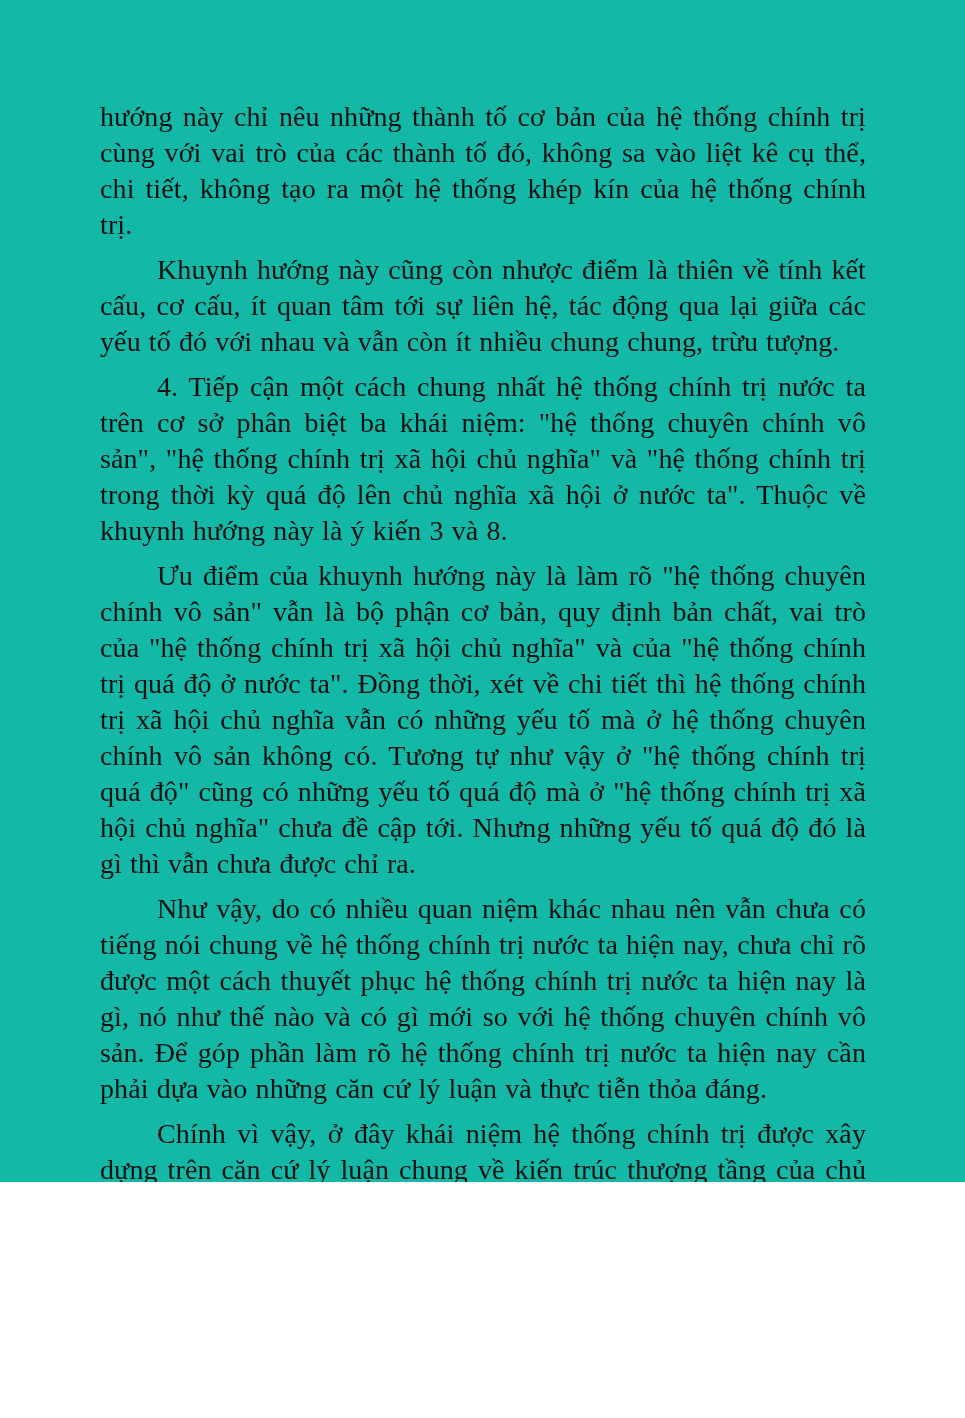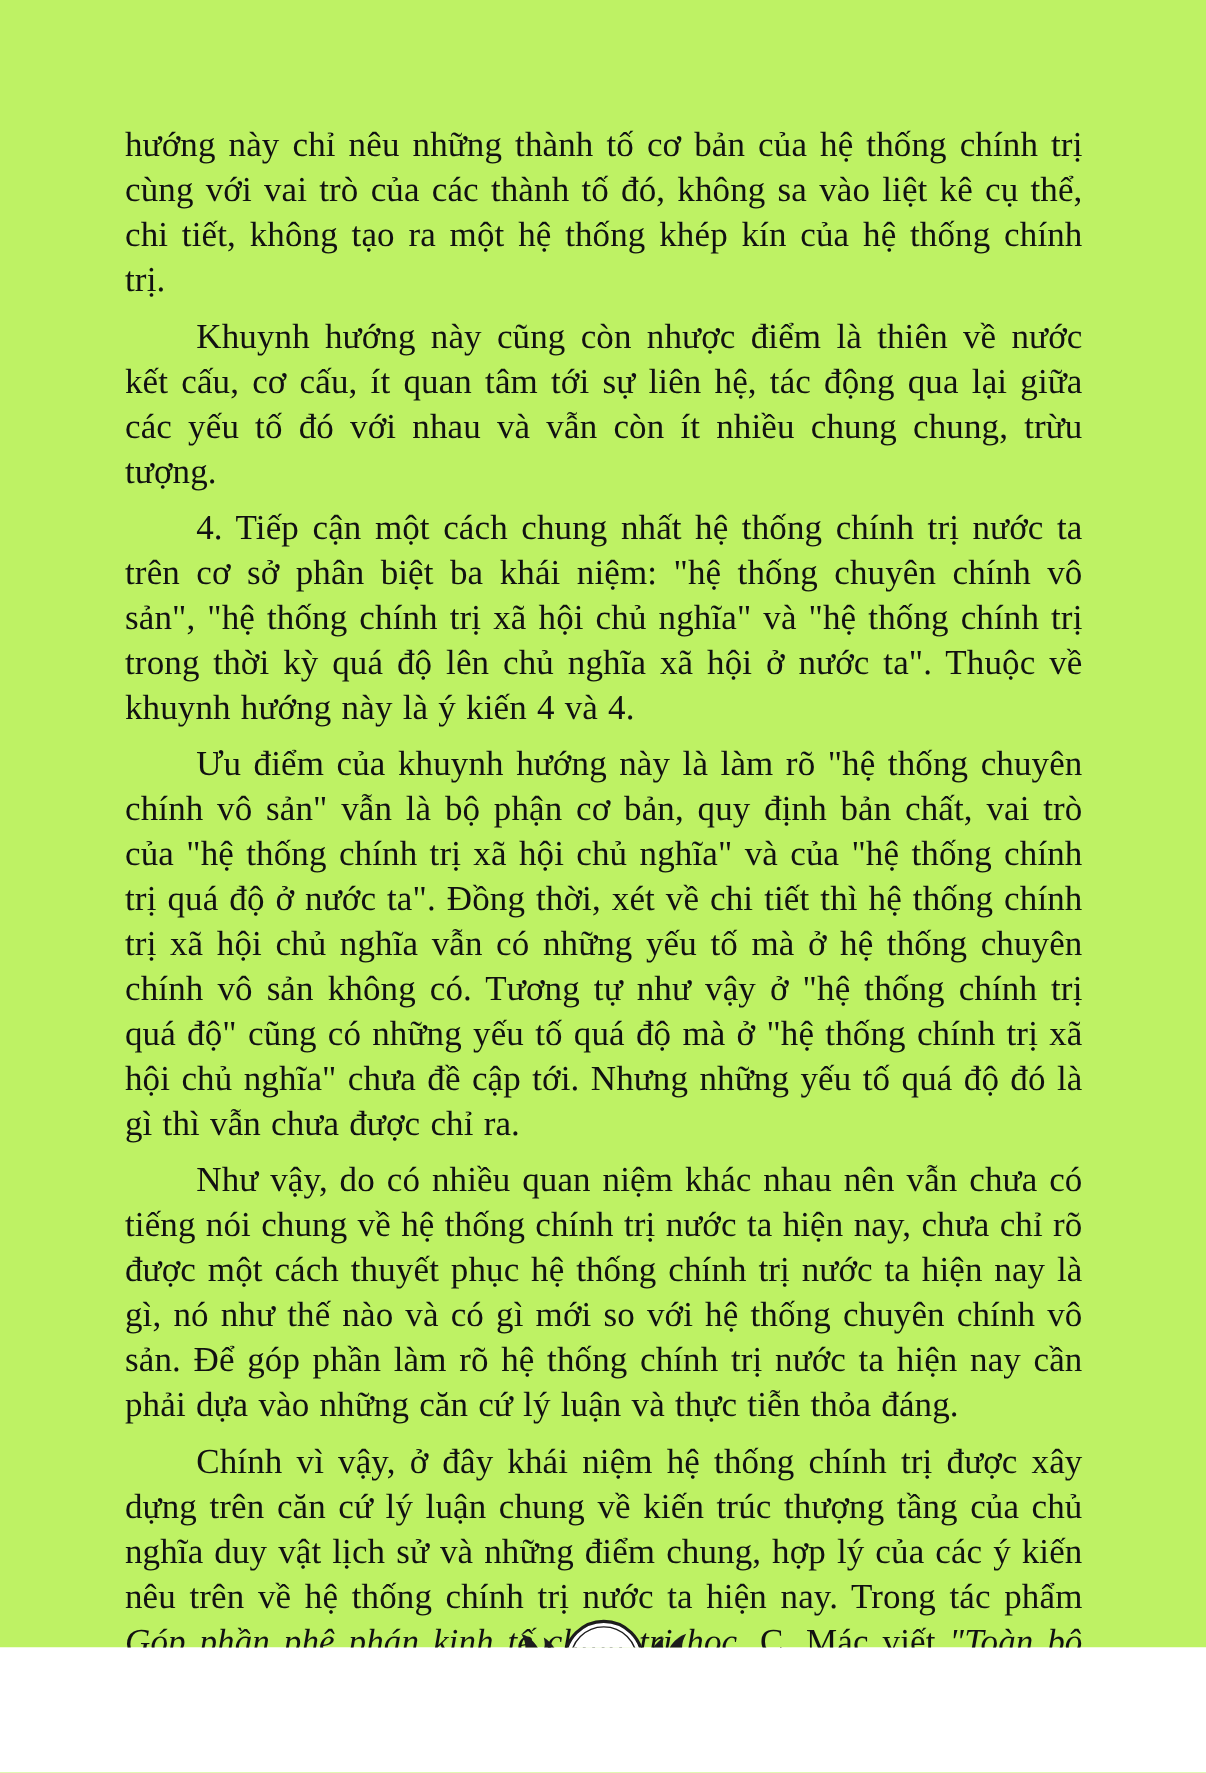--- a/index.html
+++ b/index.html
@@ -4,22 +4,22 @@
 <style>
   html, body {
     margin: 0;
     padding: 0;
     overflow: hidden;
     background: #ffffff;
   }
   .page {
     position: relative;
     width: 965px;
-    height: 1318px;
-    background: #bef264;
+    height: 1182px;
+    background: #14b8a6;
     font-family: "Liberation Serif", "DejaVu Serif", serif;
     color: #111111;
   }
   .text-block {
     position: absolute;
     left: 100px;
     top: 99px;
     width: 766px;
   }
   .para {
@@ -52,22 +52,22 @@
   }
 </style>
 </head>
 <body>
 
 <div class="page">
 
   <main class="text-block">
 
   <p class="para no-indent"><span>hướng này chỉ nêu những thành tố cơ bản của hệ thống chính trị cùng với vai trò của các thành tố đó, không sa vào liệt kê cụ thể, chi tiết, không tạo ra một hệ thống khép kín của hệ thống chính trị.</span></p>
-      <p class="para"><span>Khuynh hướng này cũng còn nhược điểm là thiên về nước kết cấu, cơ cấu, ít quan tâm tới sự liên hệ, tác động qua lại giữa các yếu tố đó với nhau và vẫn còn ít nhiều chung chung, trừu tượng.</span></p>
-      <p class="para"><span>4. Tiếp cận một cách chung nhất hệ thống chính trị nước ta trên cơ sở phân biệt ba khái niệm: "hệ thống chuyên chính vô sản", "hệ thống chính trị xã hội chủ nghĩa" và "hệ thống chính trị trong thời kỳ quá độ lên chủ nghĩa xã hội ở nước ta". Thuộc về khuynh hướng này là ý kiến 4 và 4.</span></p>
+      <p class="para"><span>Khuynh hướng này cũng còn nhược điểm là thiên về tính kết cấu, cơ cấu, ít quan tâm tới sự liên hệ, tác động qua lại giữa các yếu tố đó với nhau và vẫn còn ít nhiều chung chung, trừu tượng.</span></p>
+      <p class="para"><span>4. Tiếp cận một cách chung nhất hệ thống chính trị nước ta trên cơ sở phân biệt ba khái niệm: "hệ thống chuyên chính vô sản", "hệ thống chính trị xã hội chủ nghĩa" và "hệ thống chính trị trong thời kỳ quá độ lên chủ nghĩa xã hội ở nước ta". Thuộc về khuynh hướng này là ý kiến 3 và 8.</span></p>
       <p class="para"><span>Ưu điểm của khuynh hướng này là làm rõ "hệ thống chuyên chính vô sản" vẫn là bộ phận cơ bản, quy định bản chất, vai trò của "hệ thống chính trị xã hội chủ nghĩa" và của "hệ thống chính trị quá độ ở nước ta". Đồng thời, xét về chi tiết thì hệ thống chính trị xã hội chủ nghĩa vẫn có những yếu tố mà ở hệ thống chuyên chính vô sản không có. Tương tự như vậy ở "hệ thống chính trị quá độ" cũng có những yếu tố quá độ mà ở "hệ thống chính trị xã hội chủ nghĩa" chưa đề cập tới. Nhưng những yếu tố quá độ đó là gì thì vẫn chưa được chỉ ra.</span></p>
       <p class="para"><span>Như vậy, do có nhiều quan niệm khác nhau nên vẫn chưa có tiếng nói chung về hệ thống chính trị nước ta hiện nay, chưa chỉ rõ được một cách thuyết phục hệ thống chính trị nước ta hiện nay là gì, nó như thế nào và có gì mới so với hệ thống chuyên chính vô sản. Để góp phần làm rõ hệ thống chính trị nước ta hiện nay cần phải dựa vào những căn cứ lý luận và thực tiễn thỏa đáng.</span></p>
       <p class="para justify-last"><span>Chính vì vậy, ở đây khái niệm hệ thống chính trị được xây dựng trên căn cứ lý luận chung về kiến trúc thượng tầng của chủ nghĩa duy vật lịch sử và những điểm chung, hợp lý của các ý kiến nêu trên về hệ thống chính trị nước ta hiện nay. Trong tác phẩm </span><span class="italic">Góp phần phê phán kinh tế chính trị học</span><span>, C. Mác viết </span><span class="italic">"Toàn bộ những</span></p>
     </main>
 
   <footer class="page-footer">
     <svg class="ornament" width="310" height="95" viewBox="0 0 310 95" xmlns="http://www.w3.org/2000/svg">
       <defs>
         <g id="flourish-side" stroke="#1c1c1c" fill="none" stroke-linecap="round">
           <path d="M186 55 H 297" stroke-width="2"></path>

